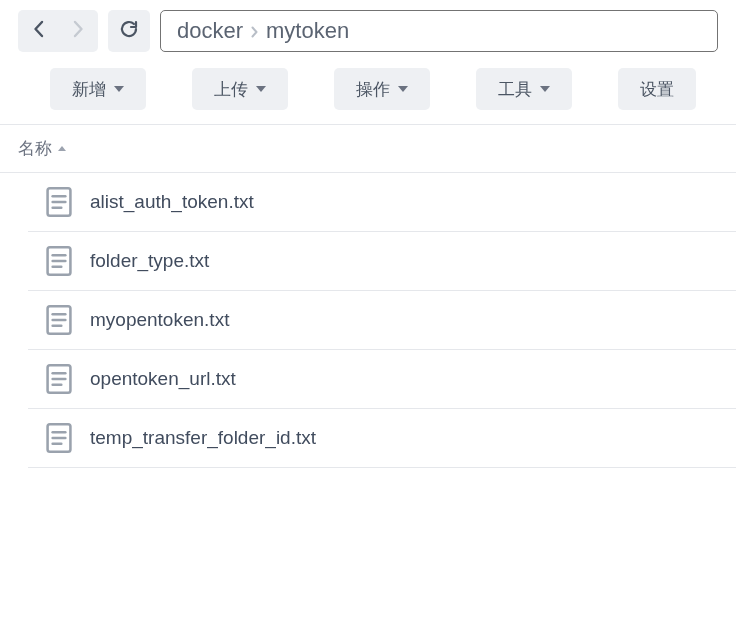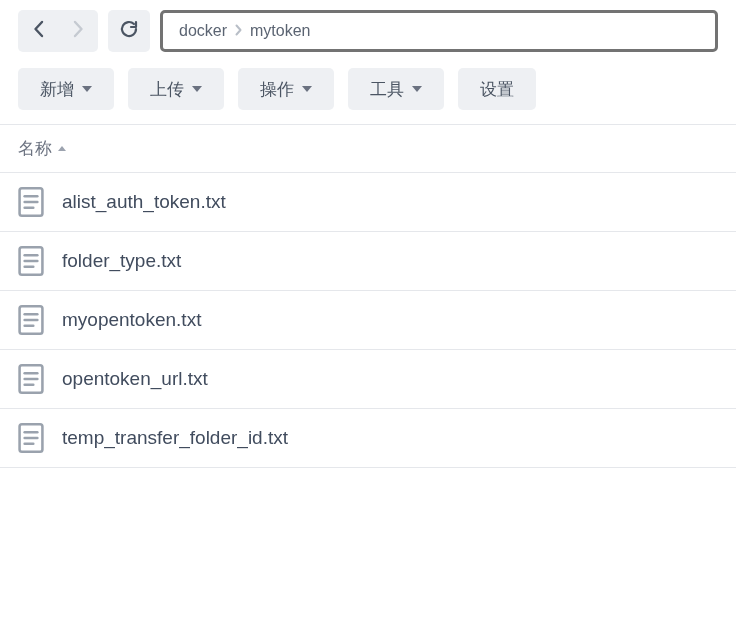--- a/index.html
+++ b/index.html
@@ -47,26 +47,26 @@
       border-radius: 5px;
       display: flex;
       align-items: center;
       justify-content: center;
       cursor: pointer;
       color: #4b5563;
     }
     .breadcrumb-bar {
       flex: 1;
       height: 42px;
-      border: 3px solid #737373;
+      border: 1px solid #737373;
       border-radius: 5px;
       display: flex;
       align-items: center;
       padding: 0 16px;
-      font-size: 16px;
+      font-size: 22px;
       color: #5b6472;
       gap: 8px;
     }
     .breadcrumb-sep {
       color: #b8bec7;
       font-weight: 600;
     }
     .breadcrumb-item {
       cursor: pointer;
       font-weight: 500;
@@ -83,20 +83,21 @@
       height: 42px;
       padding: 0 22px;
       display: flex;
       align-items: center;
       gap: 6px;
       font-size: 17px;
       color: #4b5563;
       cursor: pointer;
       font-weight: 500;
       font-family: inherit;
+      margin-left: 32px;
     }
     .caret {
       width: 0;
       height: 0;
       border-left: 5px solid transparent;
       border-right: 5px solid transparent;
       border-top: 6px solid #6b7280;
       margin-left: 2px;
     }
     .header-row {
@@ -128,20 +129,21 @@
     .file-row {
       display: flex;
       align-items: center;
       gap: 18px;
       padding: 14px 18px;
       border-bottom: 1px solid #e5e7eb;
       cursor: pointer;
       font-size: 19px;
       color: #414c5e;
       font-weight: 500;
+      margin-left: 28px;
     }
     .file-icon {
       width: 26px;
       height: 30px;
       flex-shrink: 0;
     }
     .file-icon svg {
       width: 100%;
       height: 100%;
     }

